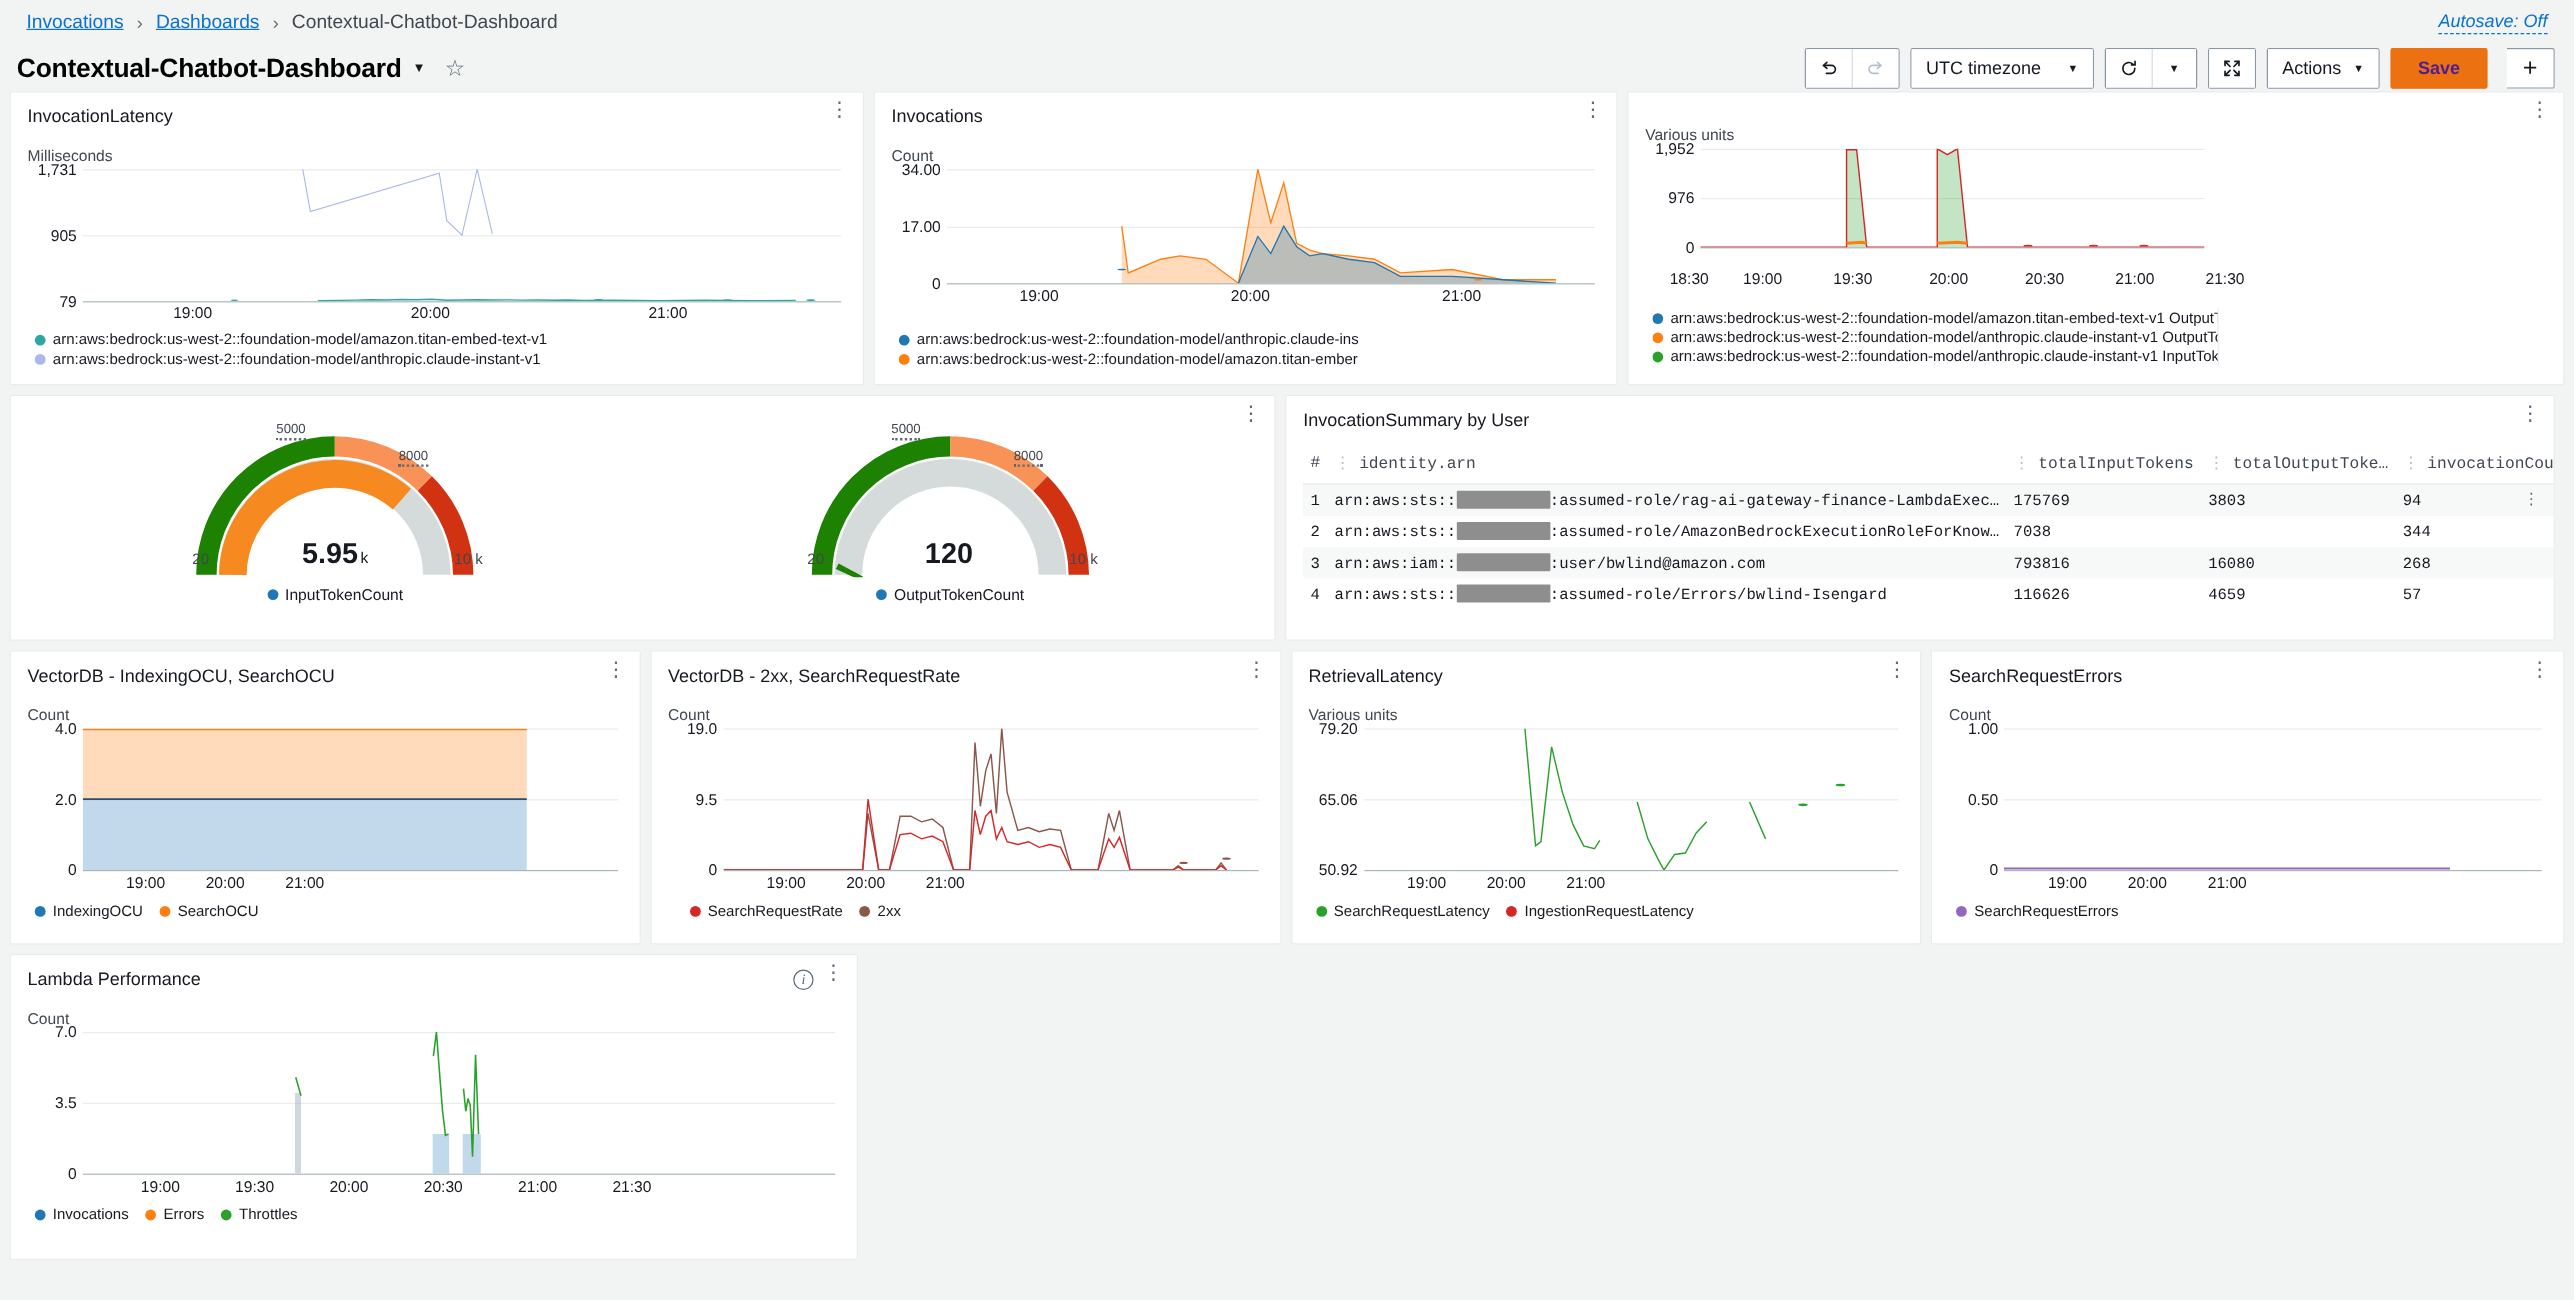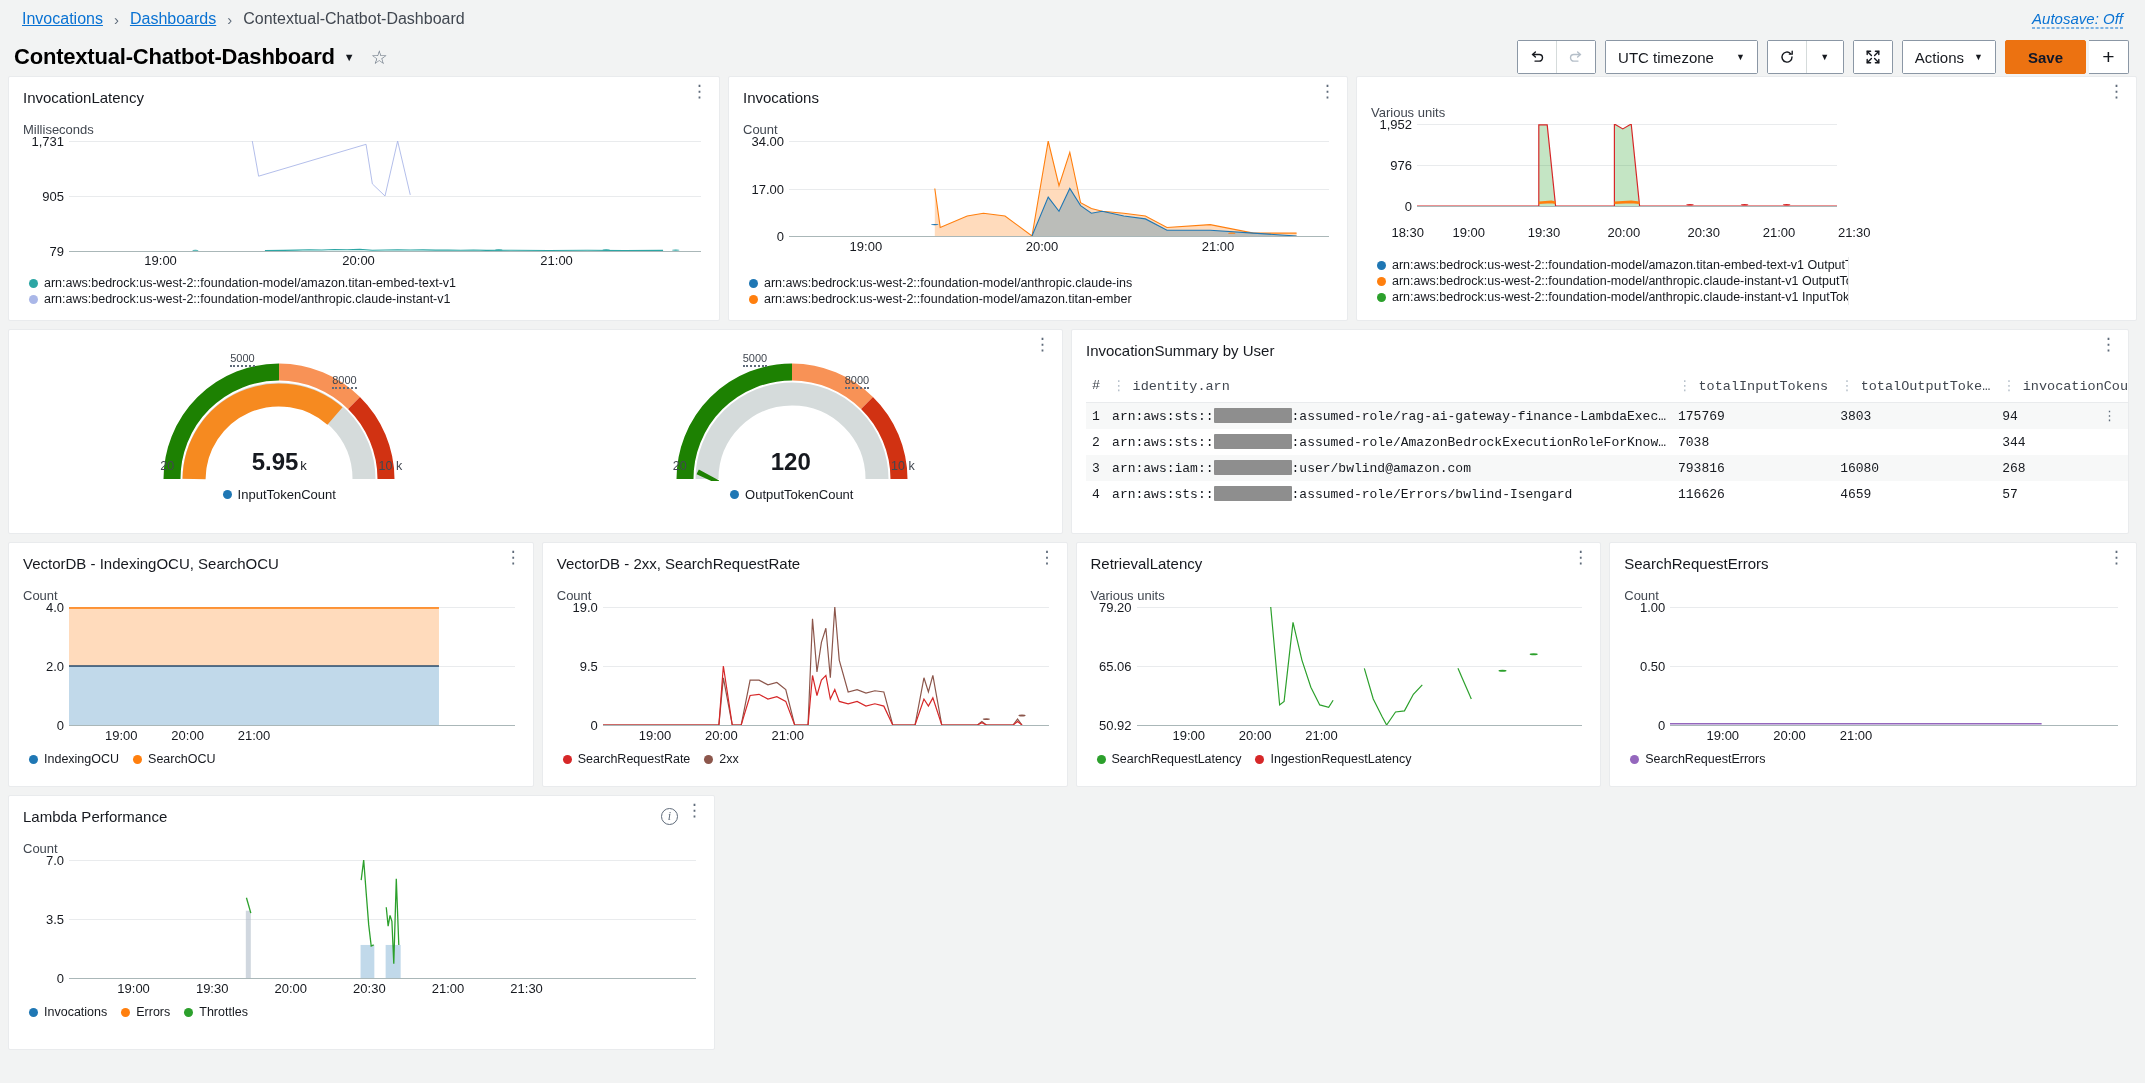--- a/index.html
+++ b/index.html
@@ -53,24 +53,24 @@
     font-family: "Liberation Sans", sans-serif; font-size: 15px;
   }
   .tb-btn.disabled { color: #b5bfc9; cursor: default; }
   .tb-btn + .tb-btn { border-left: 1px solid #d5dbdb; }
   .tb-group .tb-btn:first-child { border-left: none; }
   .range-group .tb-btn { border-left: none; padding: 0 9px; min-width: 0; }
   .range-group .tb-btn.sel { color: #0972d3; font-weight: bold; }
   .tz-btn { padding: 0 12px; gap: 22px; }
   .caret { font-size: 9px; color: #16191f; }
   .save-btn {
-    background: #ec7211; color: #0f172a; font-weight: bold;
+    background: #ec7211; color: #4c1d95; font-weight: bold;
     border: 1px solid #ec7211; border-radius: 2px;
     padding: 0 22px; display: flex; align-items: center; cursor: pointer;
-    margin-right: 3px;
+    margin-right: 16px;
   }
   .plus-btn {
     border: 1px solid #8b97a5; border-left: none; background: #fff;
     width: 40px; display: flex; align-items: center; justify-content: center;
     font-size: 21px; cursor: pointer; color: #16191f; border-radius: 0 2px 2px 0;
   }
   .ico-svg { display: block; }
 
   
   .grid { padding: 0 8px; }
@@ -558,21 +558,21 @@
             <circle cx="86" cy="95" r="0.8" fill="#8c564b"></circle>
             <circle cx="94" cy="92" r="0.8" fill="#8c564b"></circle>
           </svg>
         </div>
       </div>
       <div class="xaxis" style="top:185px">
         <div class="xtick" style="left:14%">19:00</div>
         <div class="xtick" style="left:28%">20:00</div>
         <div class="xtick" style="left:42%">21:00</div>
       </div>
-      <div class="legend" style="position:absolute;left:20px;top:208px;text-align:center;">
+      <div class="legend" style="position:absolute;left:32px;top:208px;text-align:center;">
         <div class="lg-item">
           <span class="lg-dot" style="background:#d62728"></span>
           <span>SearchRequestRate</span>
         </div>
         <div class="lg-item">
           <span class="lg-dot" style="background:#8c564b"></span>
           <span>2xx</span>
         </div>
       </div>
     </div>

